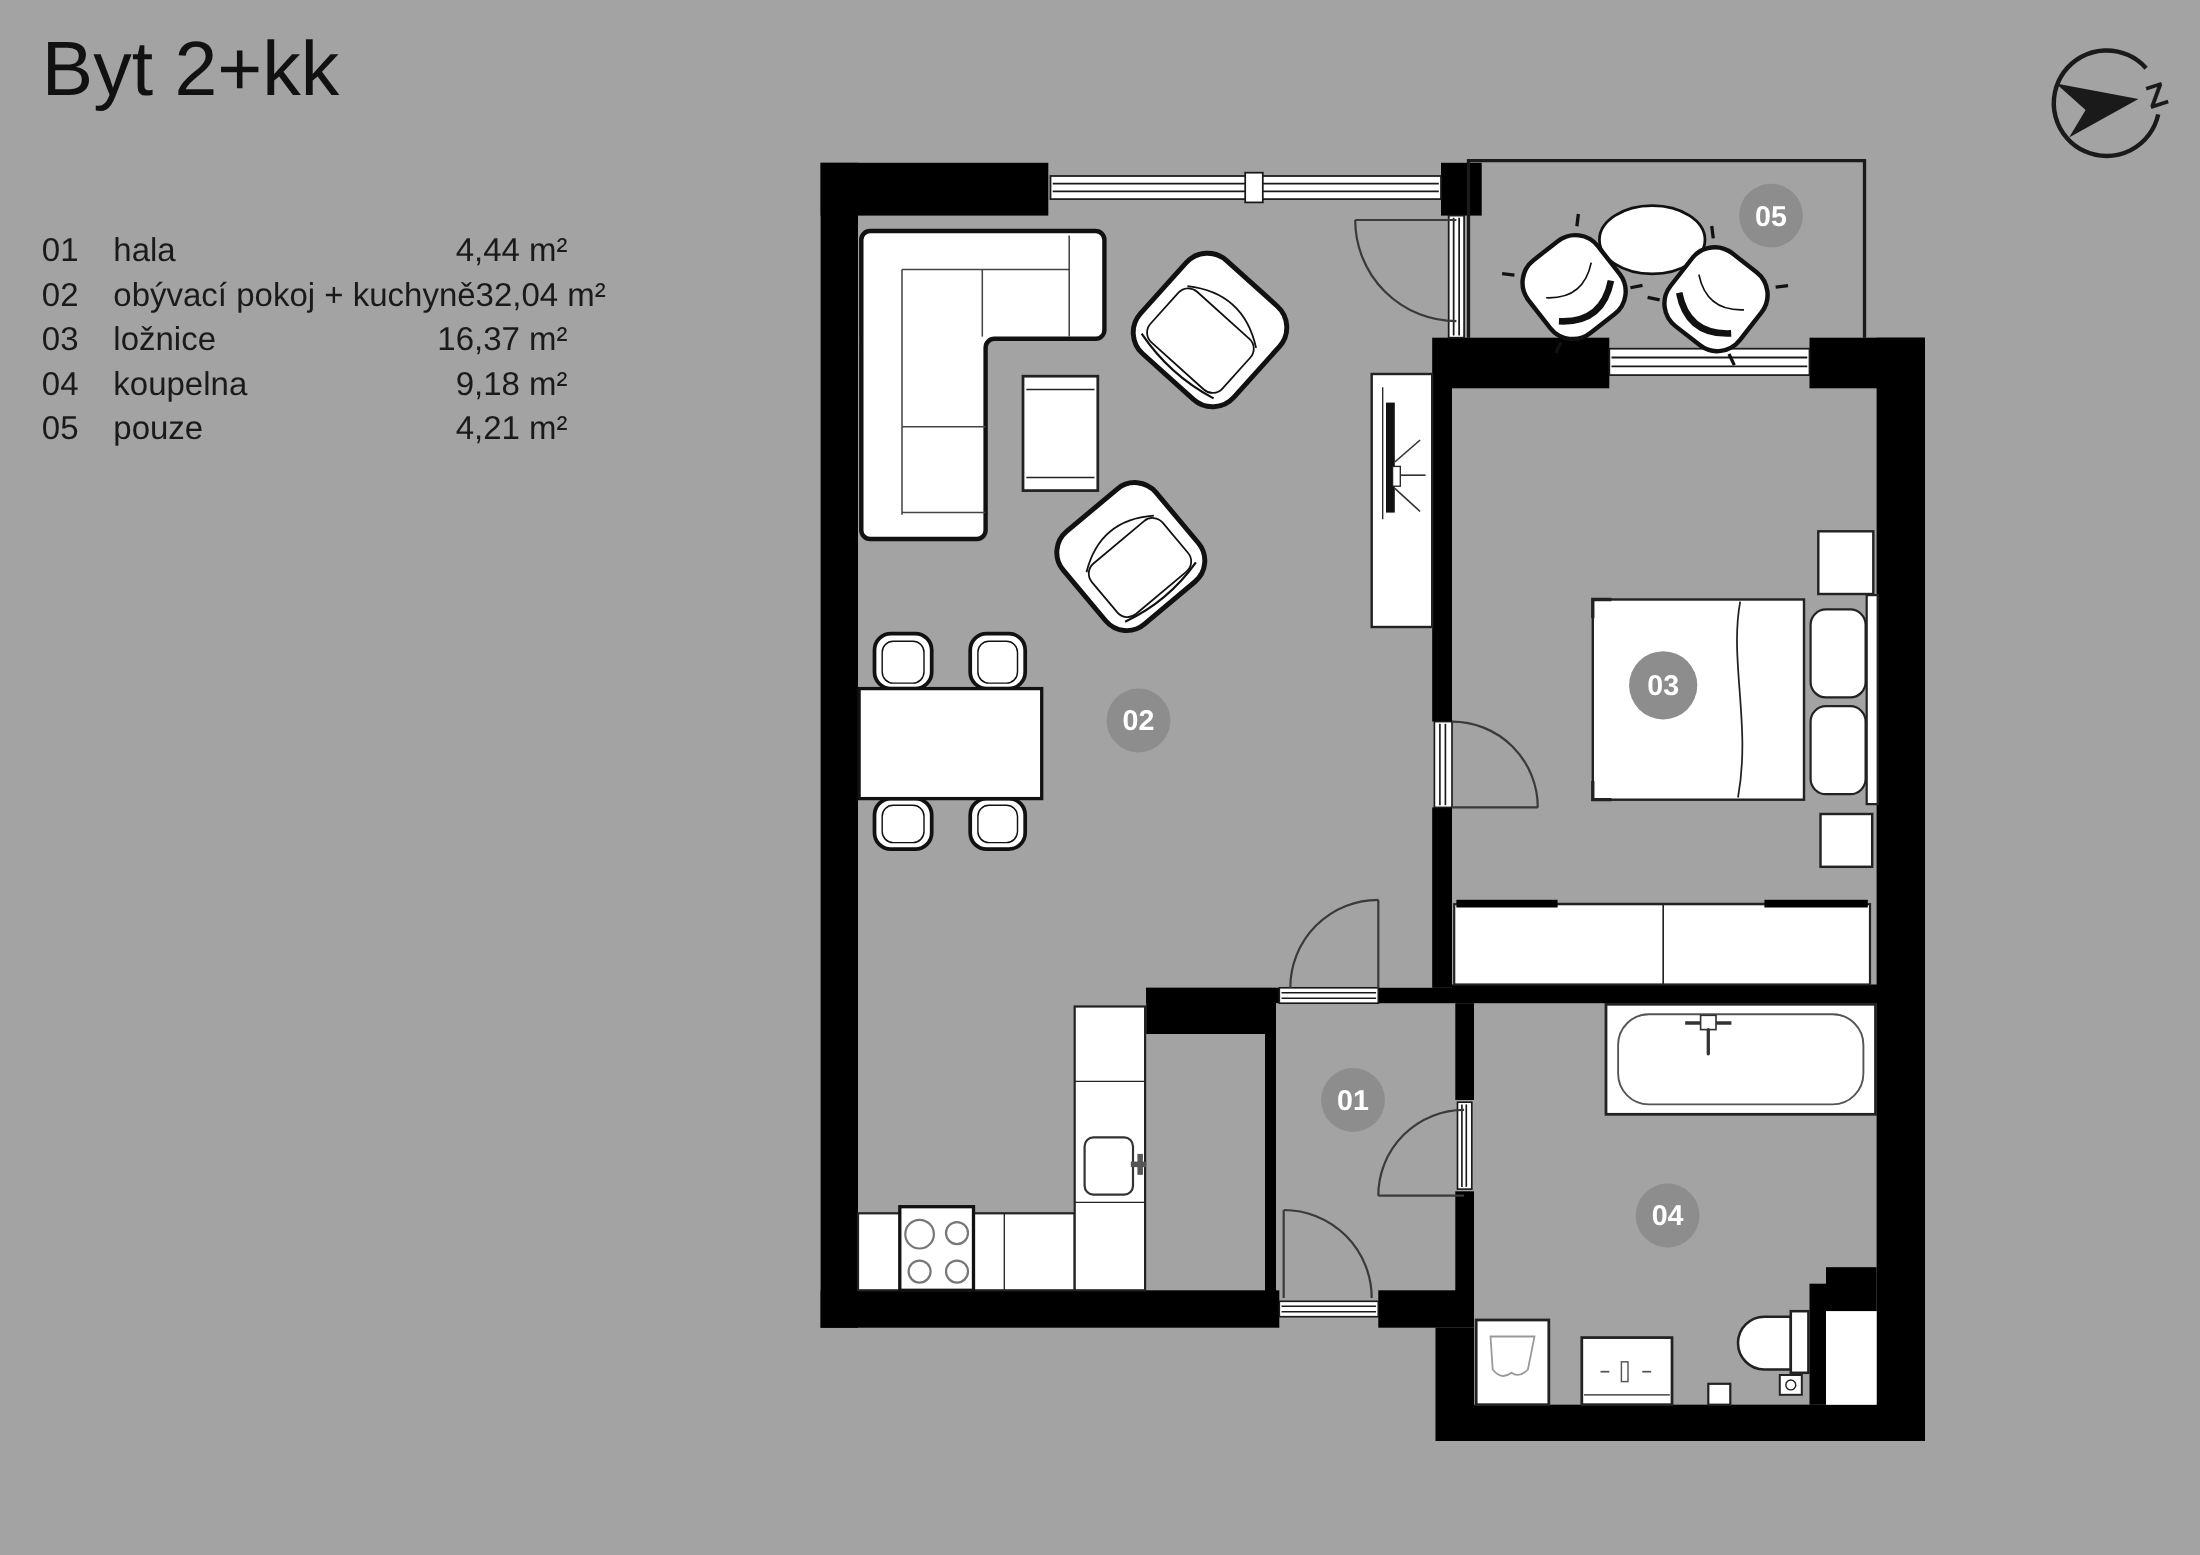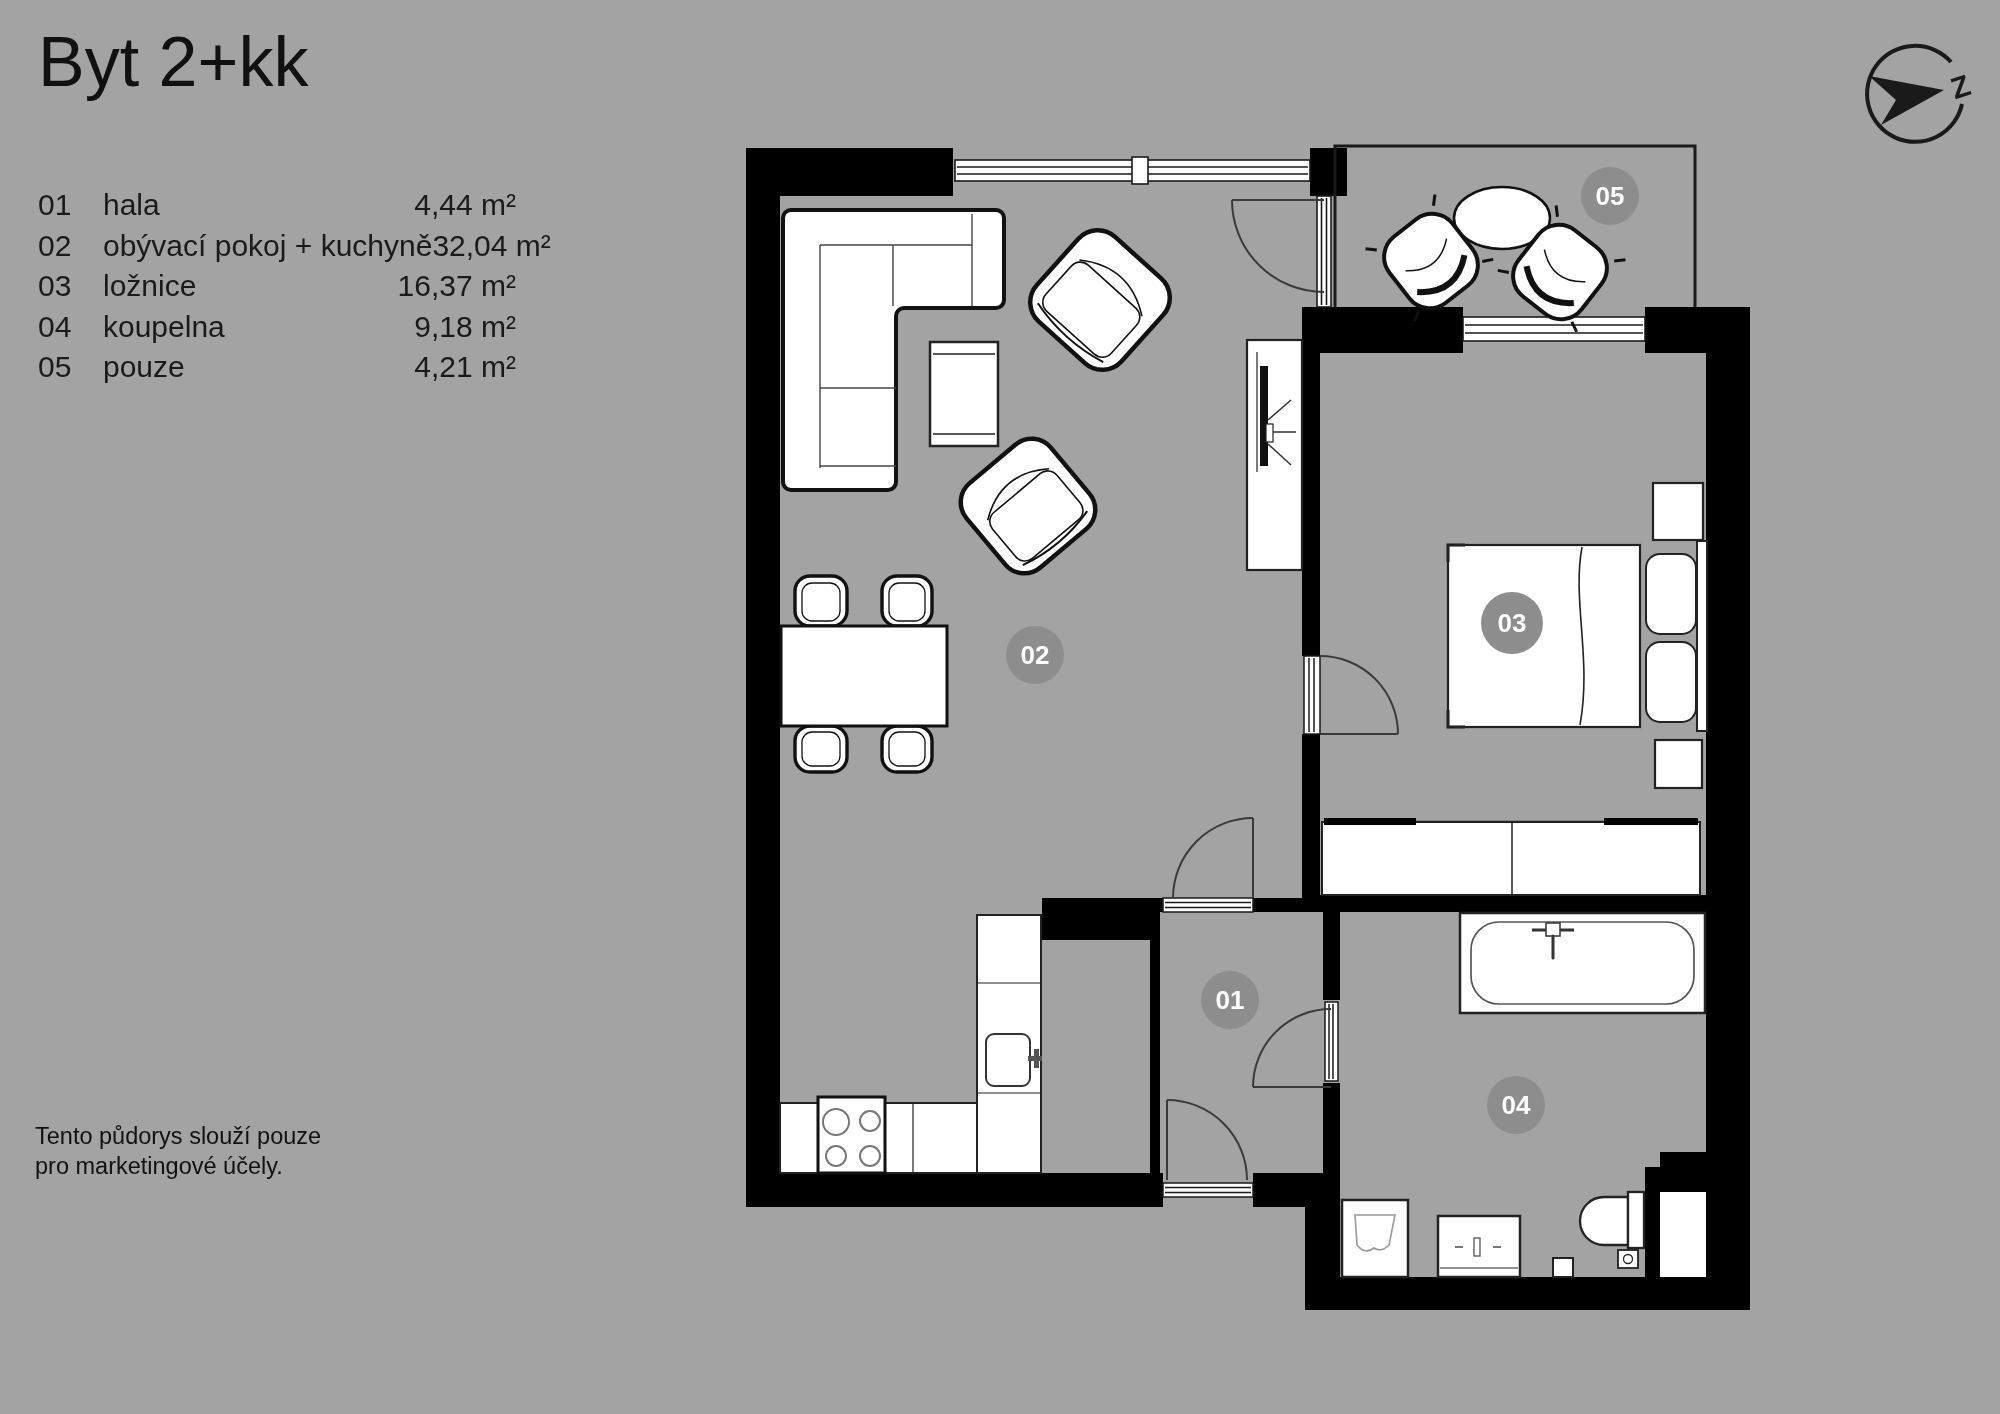--- a/index.html
+++ b/index.html
@@ -3,21 +3,21 @@
 <meta charset="utf-8">
 <style>
   html,body{margin:0;padding:0;background:#fff;}
   body{font-family:"Liberation Sans", sans-serif; color:#1a1a1a;}
   #canvas{position:relative;width:2000px;height:1414px;background:#a3a3a3;overflow:hidden;}
   .title{position:absolute;left:38px;top:22px;font-size:70px;font-weight:400;letter-spacing:0;color:#111;}
   .legend{position:absolute;left:38px;top:188px;width:478px;}
   .legend-row{display:flex;align-items:baseline;height:40.5px;font-size:30px;color:#1a1a1a;}
   .legend-no{width:65px;flex:0 0 65px;}
   .legend-name{flex:1 1 auto;white-space:nowrap;}
-  .legend-area{flex:0 0 auto;text-align:center;white-space:nowrap;}
+  .legend-area{flex:0 0 auto;text-align:center;white-space:nowrap;margin-top:23px;}
   .disclaimer{position:absolute;left:35px;top:1121px;font-size:23.5px;line-height:30.2px;color:#111;}
   .disclaimer .para{margin:0 0 26px 0;}
   .plan-svg{position:absolute;left:0;top:0;}
   .room-label{position:absolute;width:58px;height:58px;border-radius:50%;background:#8d8d8d;
     display:flex;align-items:center;justify-content:center;color:#fff;font-size:26px;font-weight:700;}
 </style>
 </head>
 <body>
 
 <div id="canvas">
@@ -46,24 +46,20 @@
       <span class="legend-area">9,18 m²</span>
     </div>
     <div class="legend-row">
       <span class="legend-no">05</span>
       <span class="legend-name">pouze</span>
       <span class="legend-area">4,21 m²</span>
     </div>
   </div>
 
   <div class="disclaimer">
-    <div class="para">
-      <div>Tento půdorys slouží pouze</div>
-      <div>pro marketingové účely.</div>
-    </div>
   </div>
 
   <svg class="plan-svg" width="2000" height="1414" viewBox="0 0 2000 1414">
 
     <g fill="#000" stroke="none">
       <rect x="746" y="148" width="34" height="1059"></rect>
       <rect x="746" y="148" width="207" height="48"></rect>
       <rect x="1310" y="148" width="37" height="48"></rect>
       <rect x="1302" y="307" width="161" height="46"></rect>
       <rect x="1645" y="307" width="105" height="46"></rect>

